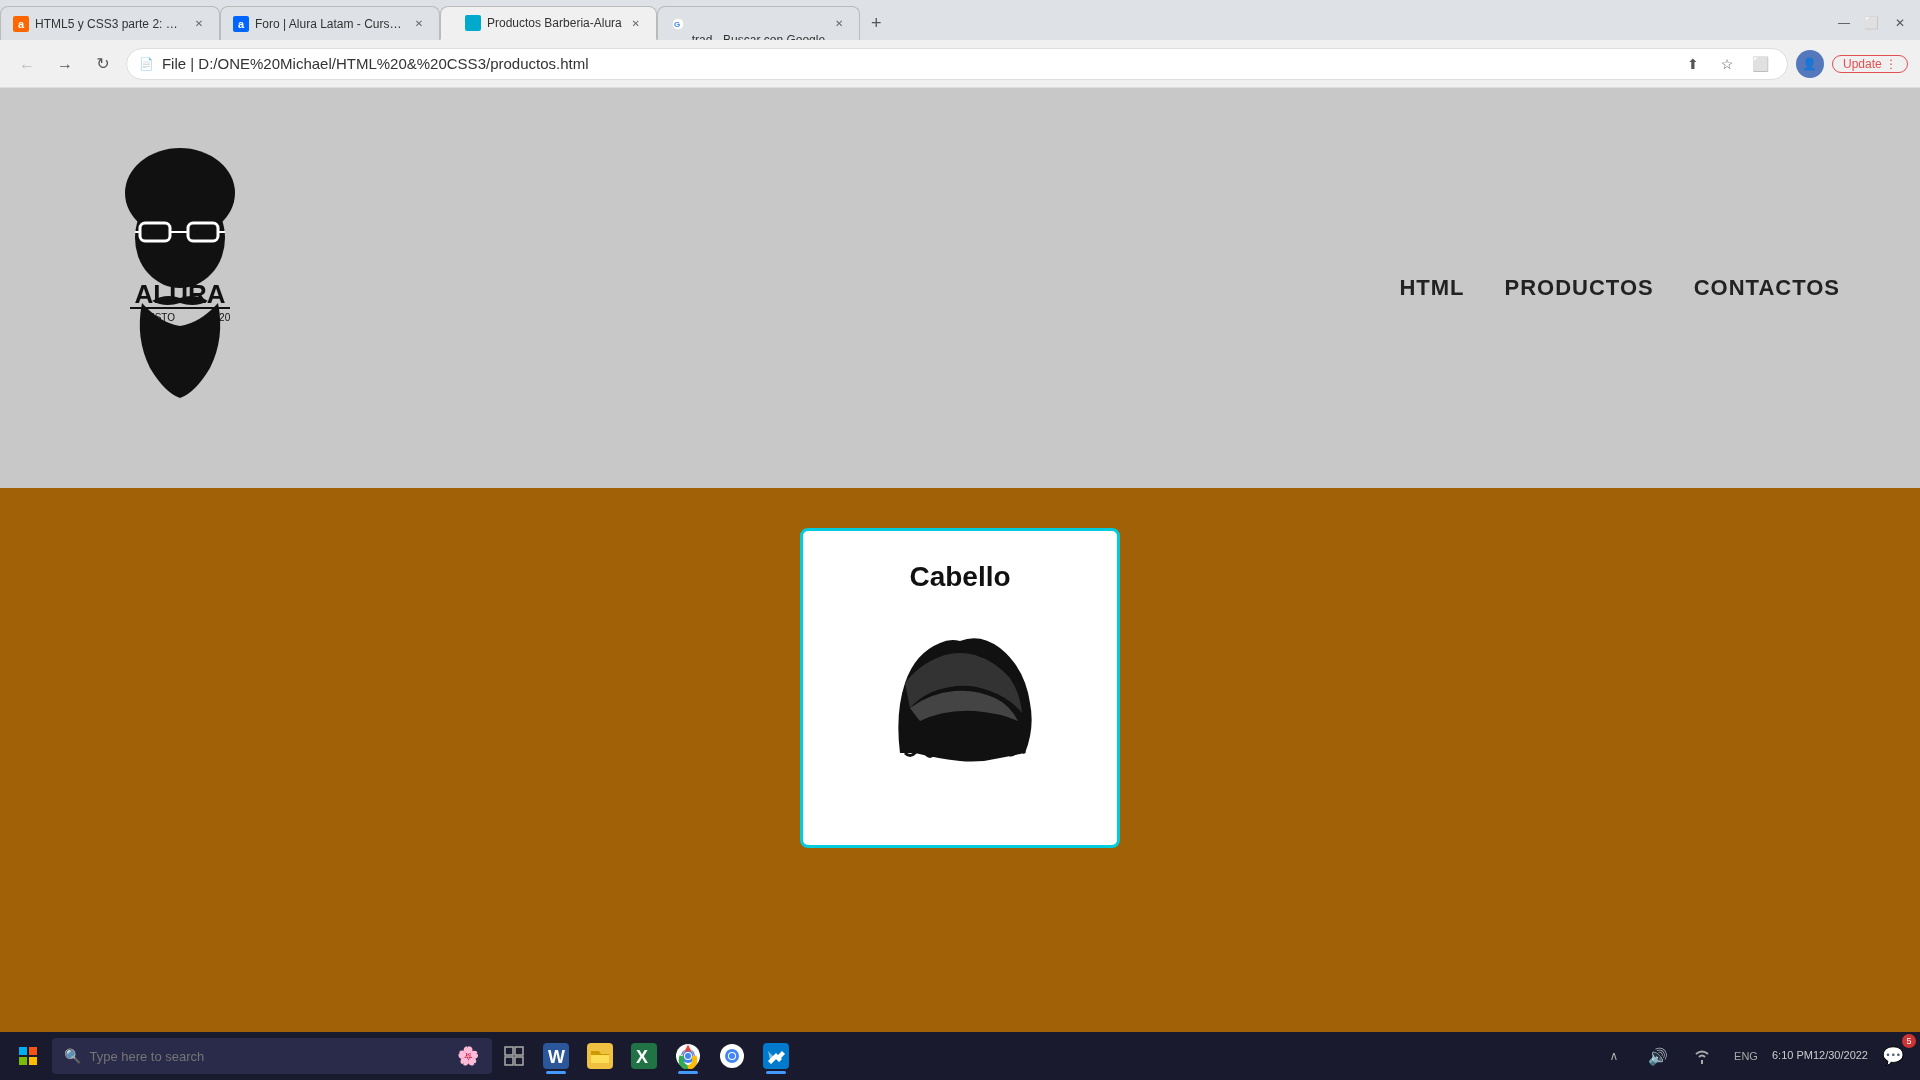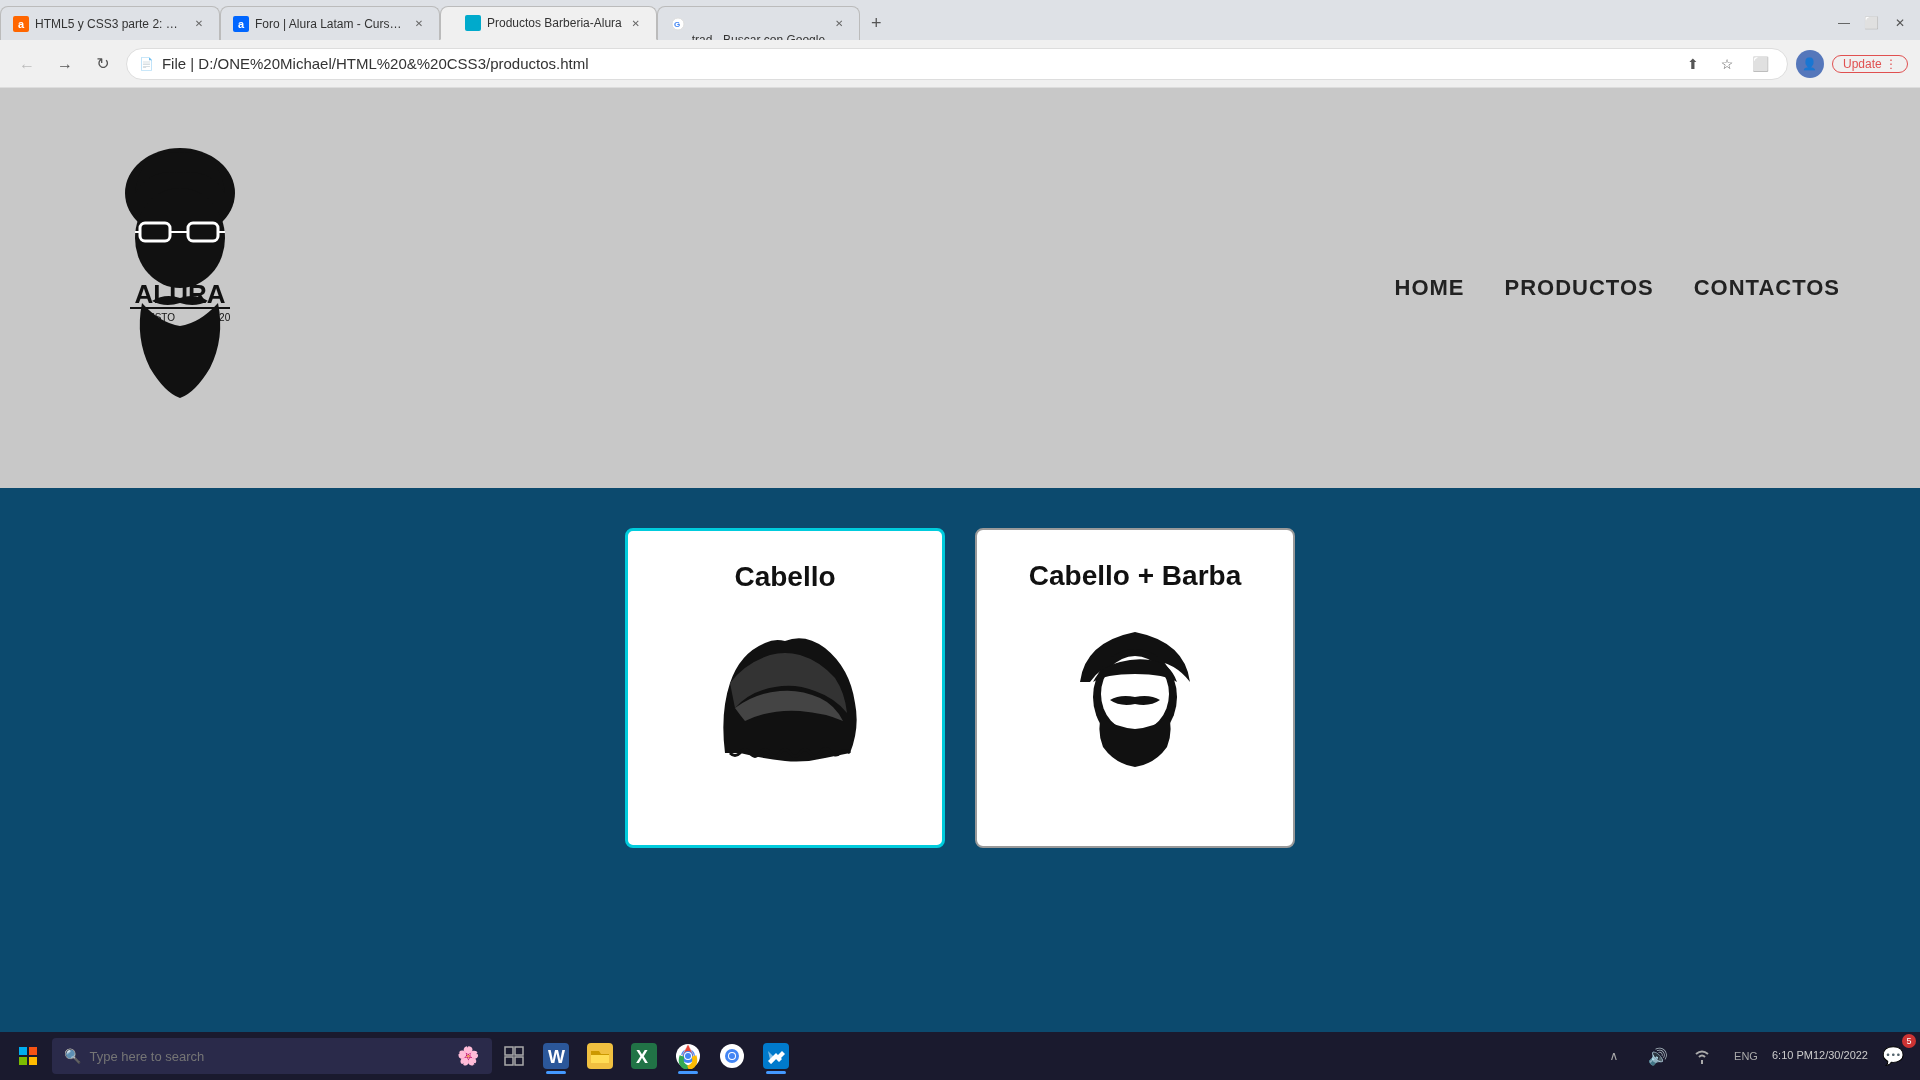--- a/index.html
+++ b/index.html
@@ -202,21 +202,21 @@
       align-items: center;
       justify-content: center;
       color: white;
       font-size: 12px;
     }
 
     
     .page-content {
       flex: 1;
       overflow-y: auto;
-      background: #0c4a6e;
+      background: #a16207;
       display: flex;
       flex-direction: column;
     }
 
     
     .site-header {
       background: #c8c8c8;
       display: flex;
       align-items: center;
       justify-content: space-between;
@@ -500,21 +500,21 @@
           <text x="68" y="183" font-size="10" fill="#111" font-family="Arial">ESTO</text>
           <text x="128" y="183" font-size="10" fill="#111" font-family="Arial">2020</text>
 
           <path d="M62 165 Q55 200 70 230 Q85 255 100 260 Q115 255 130 230 Q145 200 138 165 Q120 185 100 188 Q80 185 62 165Z" fill="#111"></path>
 
           <path d="M72 163 Q85 155 100 160 Q115 155 128 163 Q115 170 100 165 Q85 170 72 163Z" fill="#111"></path>
         </svg>
       </div>
 
       <nav class="nav-links">
-        <a class="nav-link">HOME</a>
+        <a class="nav-link">HTML</a>
         <a class="nav-link">PRODUCTOS</a>
         <a class="nav-link">CONTACTOS</a>
       </nav>
     </div>
 
     <div class="products-section">
 
       <div class="product-card active-card">
         <h2 class="product-title">Cabello</h2>
         <svg class="product-icon" viewBox="0 0 160 160" xmlns="http://www.w3.org/2000/svg">
@@ -526,38 +526,20 @@
                    Q130 85 110 78 Q90 70 70 74 Q45 78 30 95 Q28 85 25 70Z" fill="#333"></path>
 
           <path d="M30 95 Q50 80 75 78 Q95 76 115 85 Q130 92 138 108
                    Q120 100 95 98 Q65 96 40 108 Q35 102 30 95Z" fill="#444"></path>
 
           <path d="M145 140 Q140 135 135 140 Q130 145 125 138 Q120 132 115 140 Q110 147 105 140 Q100 133 95 140 Q90 147 85 140 Q80 133 75 140 Q70 147 65 140 Q60 133 55 140 Q50 147 45 140 Q40 133 35 140 Q30 145 25 140" stroke="#111" stroke-width="3" fill="none"></path>
         </svg>
       </div>
 
 
-      <div class="product-card">
-        <h2 class="product-title">Cabello + Barba</h2>
-        <svg class="product-icon" viewBox="0 0 160 160" xmlns="http://www.w3.org/2000/svg">
-
-          <path d="M25 70 Q30 30 80 20 Q130 30 135 70 Q120 50 95 48 Q80 46 65 50 Q45 55 35 70Z" fill="#111"></path>
-
-          <ellipse cx="80" cy="85" rx="42" ry="48" fill="#111"></ellipse>
-
-          <ellipse cx="80" cy="82" rx="34" ry="38" fill="white"></ellipse>
-
-          <path d="M38 70 Q45 55 65 50 Q80 46 95 48 Q115 50 122 70 Q110 62 80 62 Q50 62 38 70Z" fill="#111"></path>
-
-          <path d="M55 88 Q65 82 80 85 Q95 82 105 88 Q95 95 80 92 Q65 95 55 88Z" fill="#111"></path>
-
-          <path d="M46 105 Q42 120 48 135 Q60 152 80 155 Q100 152 112 135 Q118 120 114 105
-                   Q100 115 80 117 Q60 115 46 105Z" fill="#111"></path>
-        </svg>
-      </div>
 
     </div>
 
   </div>
 
   <div class="taskbar">
 
     <div class="taskbar-start">
       <svg width="20" height="20" viewBox="0 0 20 20">
         <rect x="1" y="1" width="8" height="8" fill="#00adef"></rect>

